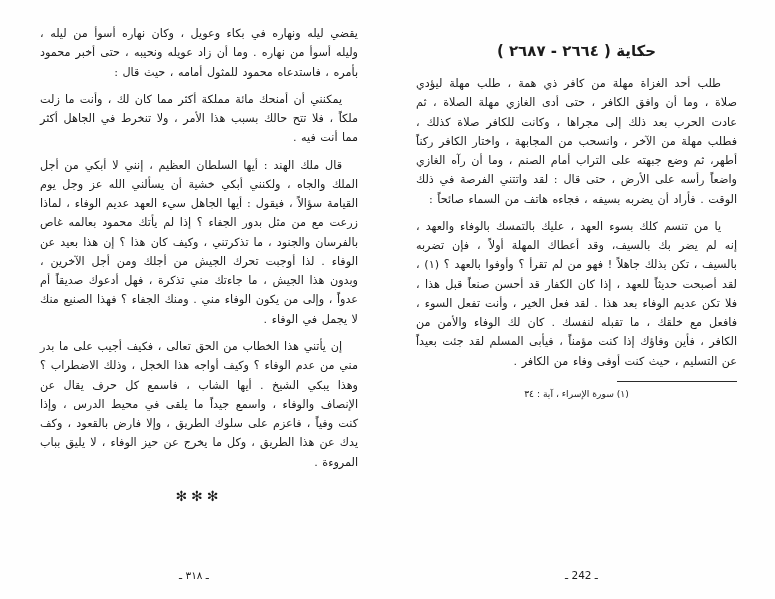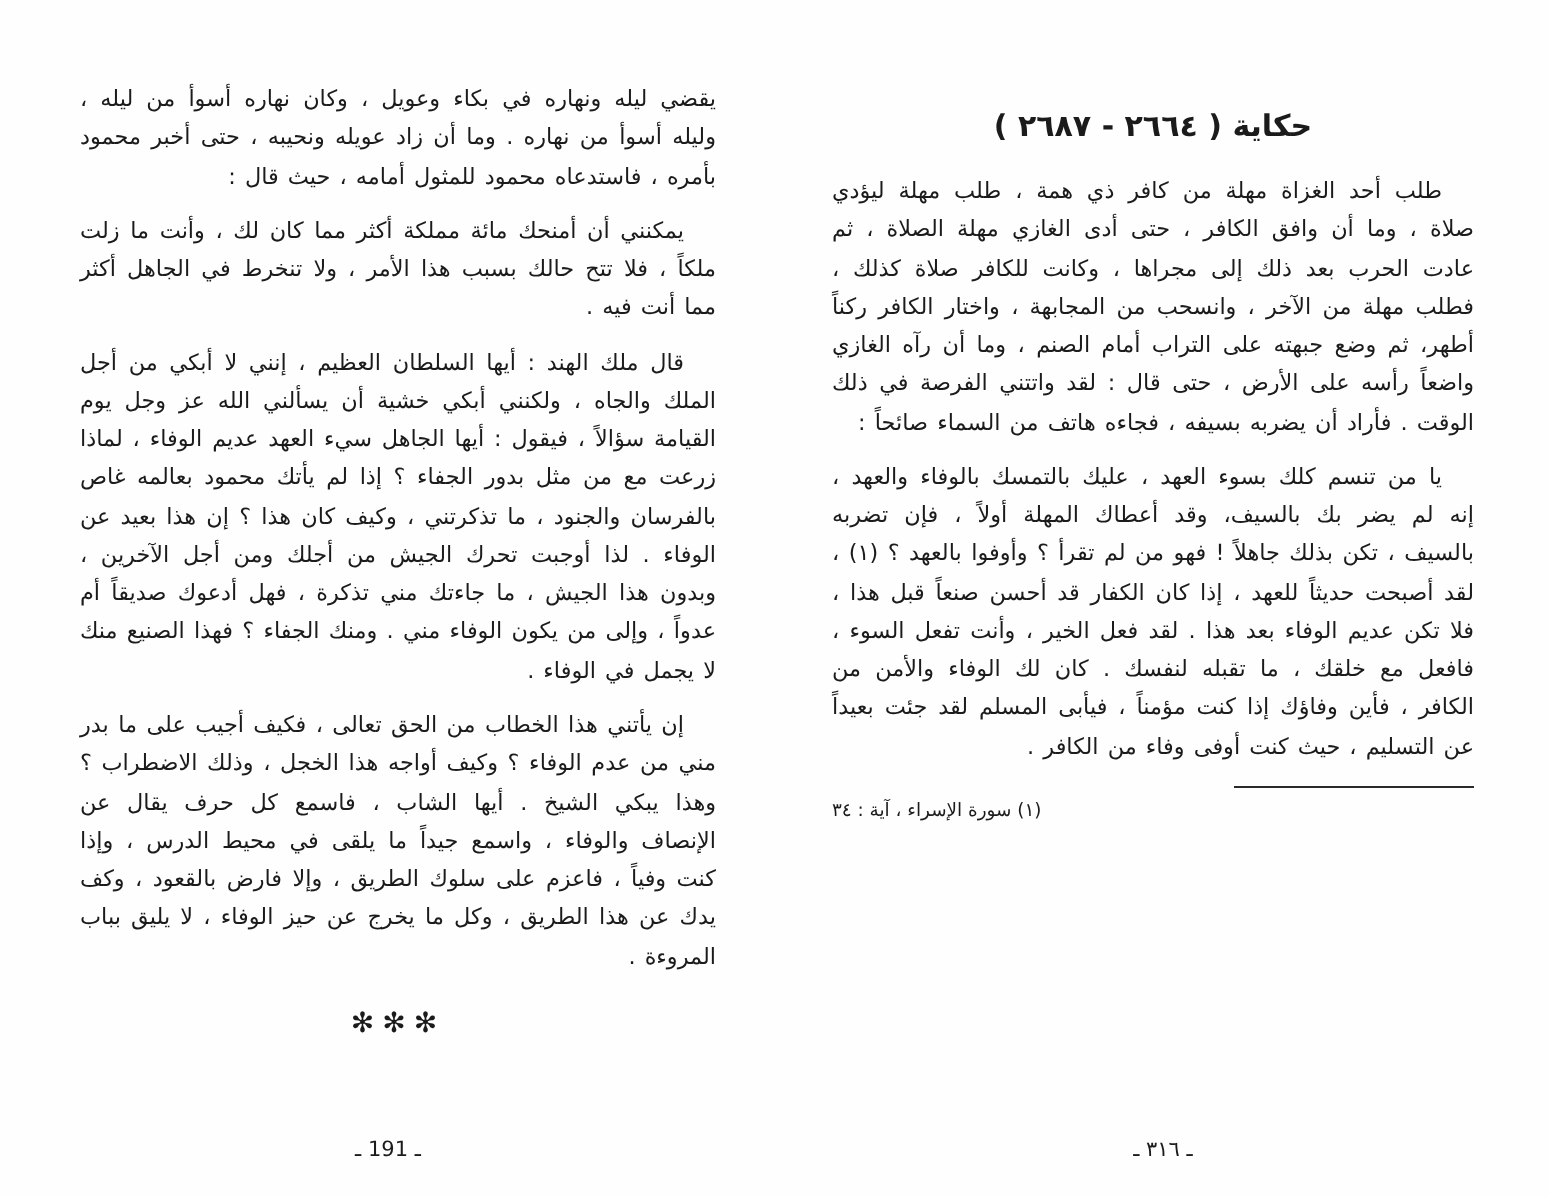--- a/index.html
+++ b/index.html
@@ -28,25 +28,25 @@
     box-sizing: border-box;
   }
   
   .page-col {
     position: relative;
     box-sizing: border-box;
     height: 599px;
   }
   .page-right {
     width: 387px;
-    padding: 48px 38px 30px 28px;
+    padding: 36px 38px 30px 28px;
   }
   .page-left {
     width: 388px;
-    padding: 36px 30px 30px 40px;
+    padding: 20px 30px 30px 40px;
   }
   .chapter-title {
     text-align: center;
     font-size: 15px;
     font-weight: bold;
     letter-spacing: 0.5px;
     margin: 6px 0 14px 0;
     direction: rtl;
   }
   .para {
@@ -67,21 +67,21 @@
   .footnote-rule {
     width: 120px;
     height: 1px;
     background: #2a2a2a;
     margin: 10px 0 5px 0;
   }
   .footnote {
     font-size: 9.2px;
     line-height: 1.5;
     direction: rtl;
-    text-align: left;
+    text-align: center;
     margin: 0;
   }
   .folio {
     position: absolute;
     bottom: 18px;
     left: 0;
     right: 0;
     text-align: center;
     font-size: 10.5px;
     direction: rtl;
@@ -108,33 +108,33 @@
 
       <p class="para indent">طلب أحد الغزاة مهلة من كافر ذي همة ، طلب مهلة ليؤدي صلاة ، وما أن وافق الكافر ، حتى أدى الغازي مهلة الصلاة ، ثم عادت الحرب بعد ذلك إلى مجراها ، وكانت للكافر صلاة كذلك ، فطلب مهلة من الآخر ، وانسحب من المجابهة ، واختار الكافر ركناً أطهر، ثم وضع جبهته على التراب أمام الصنم ، وما أن رآه الغازي واضعاً رأسه على الأرض ، حتى قال : لقد واتتني الفرصة في ذلك الوقت . فأراد أن يضربه بسيفه ، فجاءه هاتف من السماء صائحاً :</p>
 
       <p class="para indent">يا من تنسم كلك بسوء العهد ، عليك بالتمسك بالوفاء والعهد ، إنه لم يضر بك بالسيف، وقد أعطاك المهلة أولاً ، فإن تضربه بالسيف ، تكن بذلك جاهلاً ! فهو من لم تقرأ ؟ وأوفوا بالعهد ؟ (١) ، لقد أصبحت حديثاً للعهد ، إذا كان الكفار قد أحسن صنعاً قبل هذا ، فلا تكن عديم الوفاء بعد هذا . لقد فعل الخير ، وأنت تفعل السوء ، فافعل مع خلقك ، ما تقبله لنفسك . كان لك الوفاء والأمن من الكافر ، فأين وفاؤك إذا كنت مؤمناً ، فيأبى المسلم لقد جئت بعيداً عن التسليم ، حيث كنت أوفى وفاء من الكافر .</p>
 
 
 
       <div class="footnote-rule"></div>
       <p class="footnote">(١) سورة الإسراء ، آية : ٣٤</p>
 
-      <div class="folio">ـ ٣١٦ ـ</div>
+      <div class="folio">ـ 242 ـ</div>
     </div>
 
     <div class="page-col page-left">
       <div class="blank-gap"></div>
 
       <p class="para">يقضي ليله ونهاره في بكاء وعويل ، وكان نهاره أسوأ من ليله ، وليله أسوأ من نهاره . وما أن زاد عويله ونحيبه ، حتى أخبر محمود بأمره ، فاستدعاه محمود للمثول أمامه ، حيث قال :</p>
 
       <p class="para indent">يمكنني أن أمنحك مائة مملكة أكثر مما كان لك ، وأنت ما زلت ملكاً ، فلا تتح حالك بسبب هذا الأمر ، ولا تنخرط في الجاهل أكثر مما أنت فيه .</p>
 
       <p class="para indent">قال ملك الهند : أيها السلطان العظيم ، إنني لا أبكي من أجل الملك والجاه ، ولكنني أبكي خشية أن يسألني الله عز وجل يوم القيامة سؤالاً ، فيقول : أيها الجاهل سيء العهد عديم الوفاء ، لماذا زرعت مع من مثل بدور الجفاء ؟ إذا لم يأتك محمود بعالمه غاص بالفرسان والجنود ، ما تذكرتني ، وكيف كان هذا ؟ إن هذا بعيد عن الوفاء . لذا أوجبت تحرك الجيش من أجلك ومن أجل الآخرين ، وبدون هذا الجيش ، ما جاءتك مني تذكرة ، فهل أدعوك صديقاً أم عدواً ، وإلى من يكون الوفاء مني . ومنك الجفاء ؟ فهذا الصنيع منك لا يجمل في الوفاء .</p>
 
       <p class="para indent">إن يأتني هذا الخطاب من الحق تعالى ، فكيف أجيب على ما بدر مني من عدم الوفاء ؟ وكيف أواجه هذا الخجل ، وذلك الاضطراب ؟ وهذا يبكي الشيخ . أيها الشاب ، فاسمع كل حرف يقال عن الإنصاف والوفاء ، واسمع جيداً ما يلقى في محيط الدرس ، وإذا كنت وفياً ، فاعزم على سلوك الطريق ، وإلا فارض بالقعود ، وكف يدك عن هذا الطريق ، وكل ما يخرج عن حيز الوفاء ، لا يليق بباب المروءة .</p>
 
       <div class="stars">✻✻✻</div>
 
-      <div class="folio">ـ 191 ـ</div>
+      <div class="folio">ـ ٣١٨ ـ</div>
     </div>
 
   </div>
 </div>
 
 </body></html>

